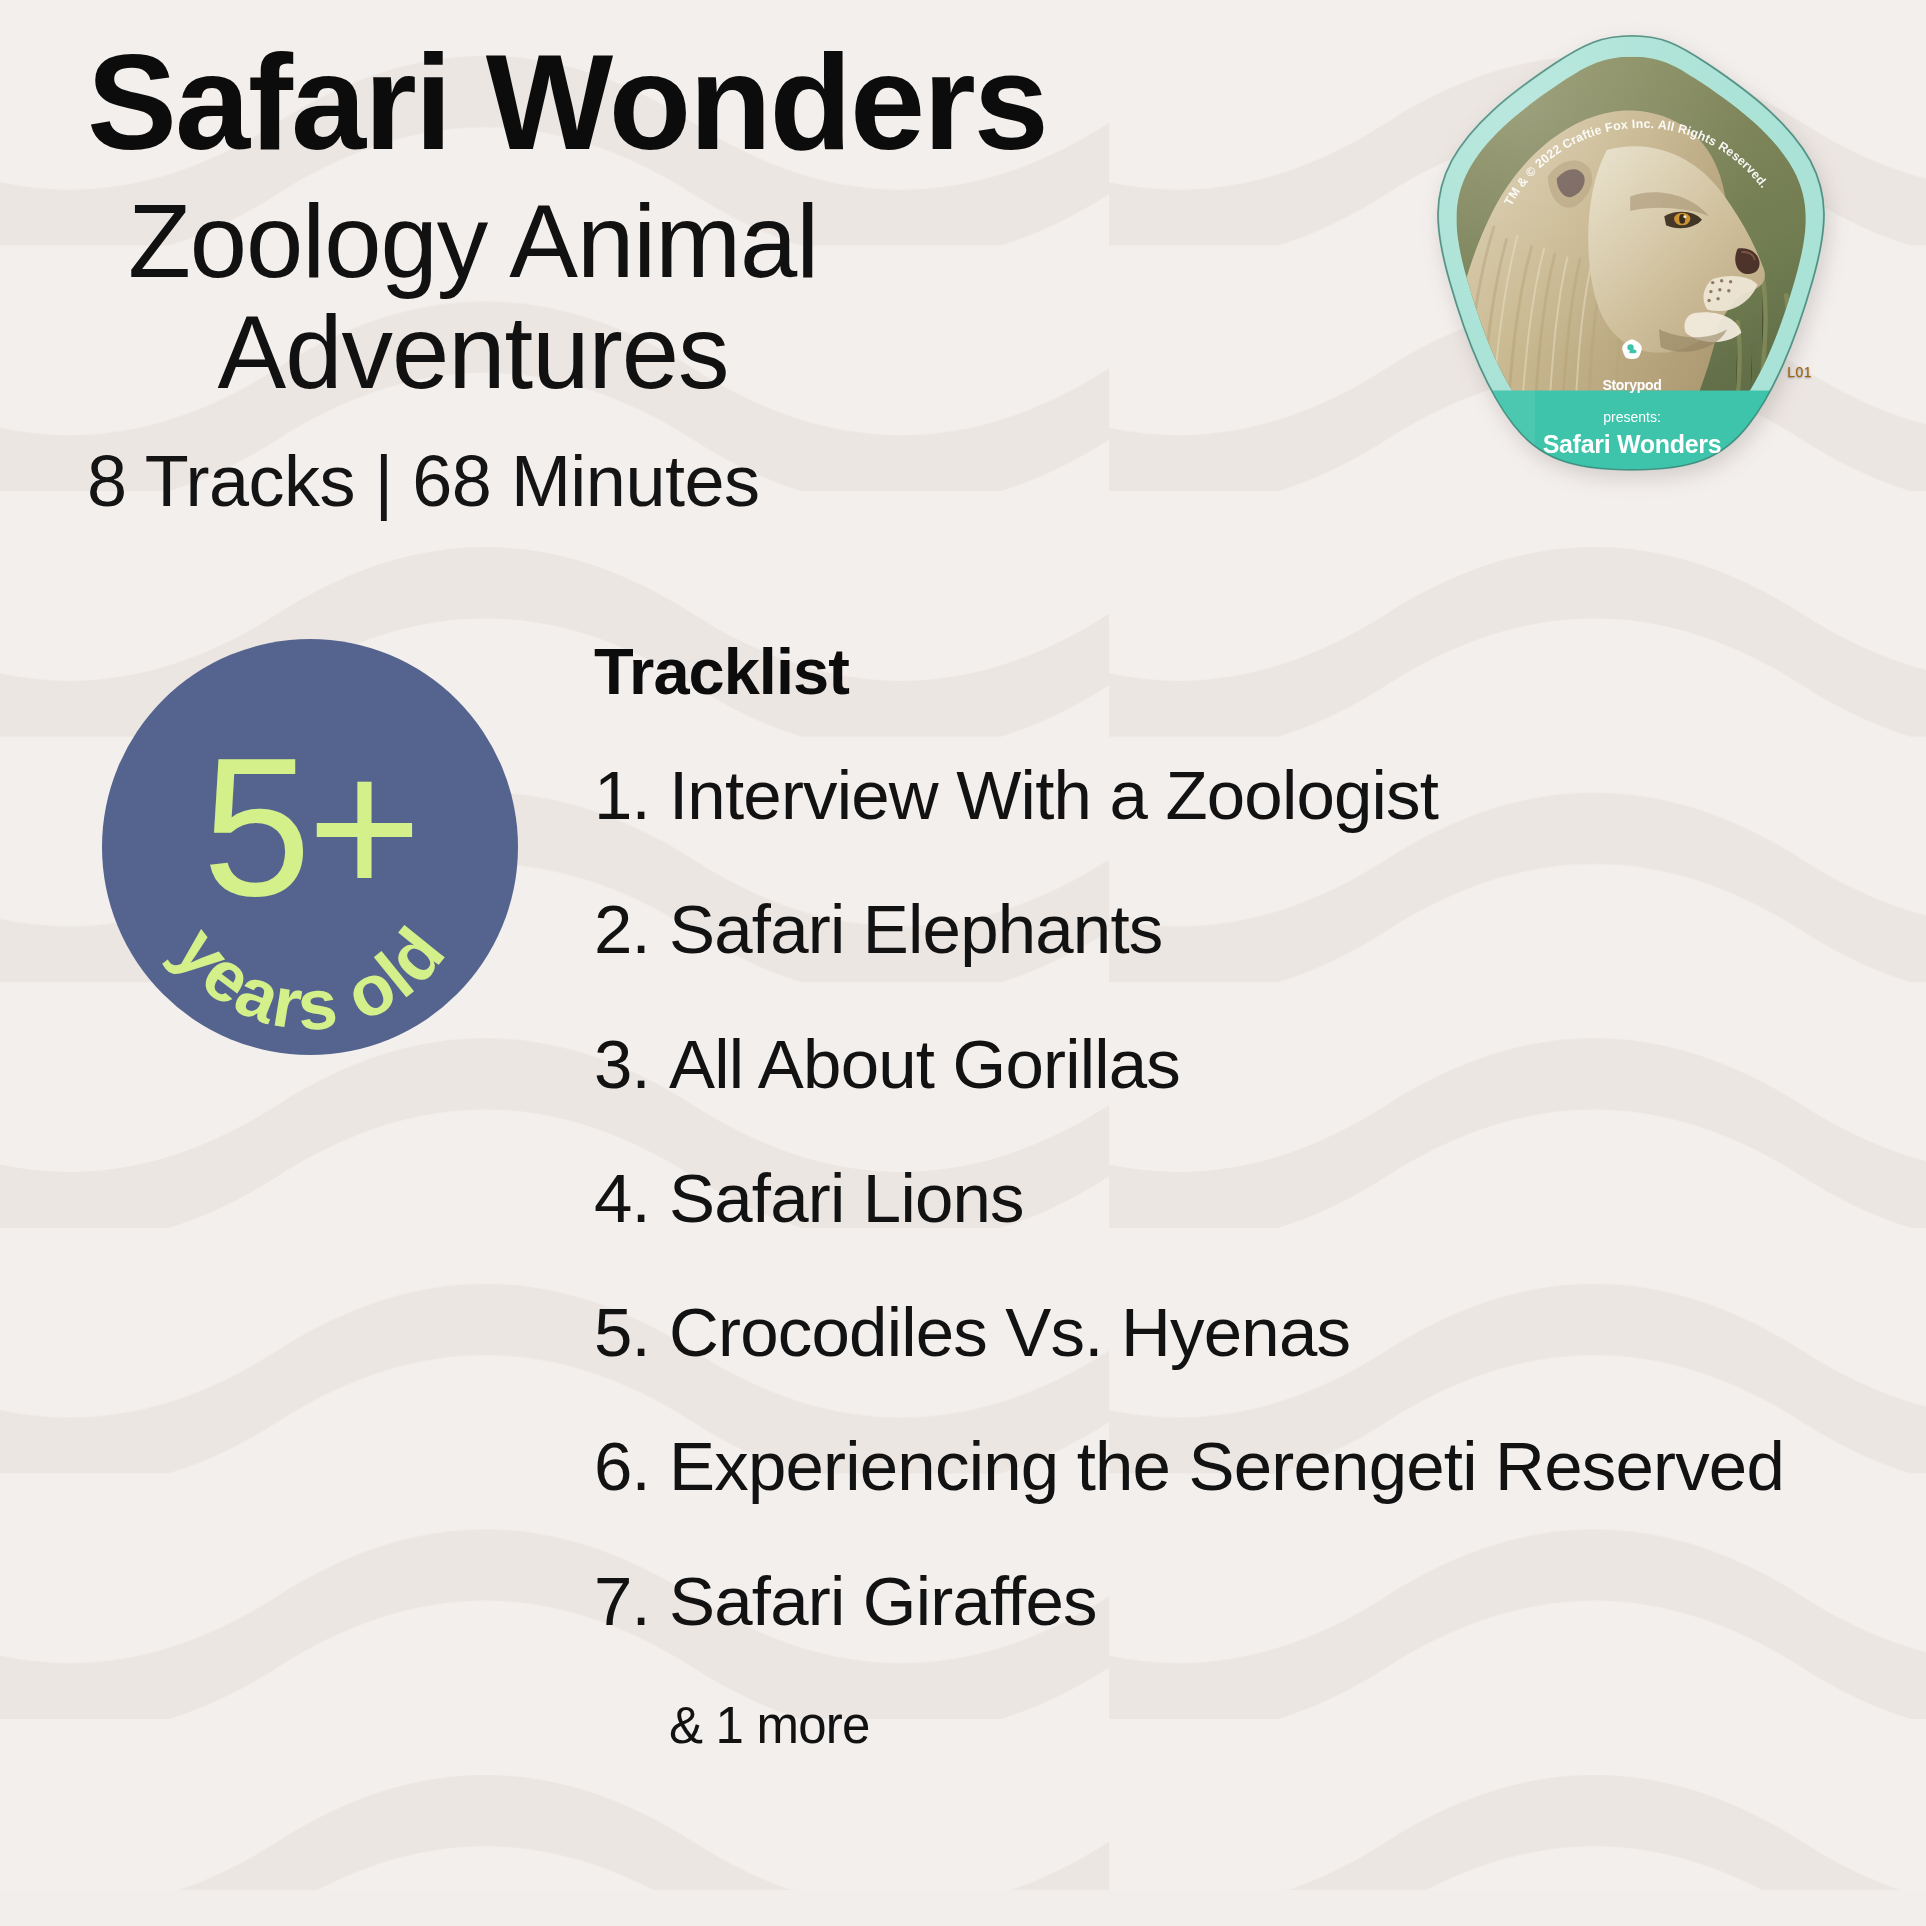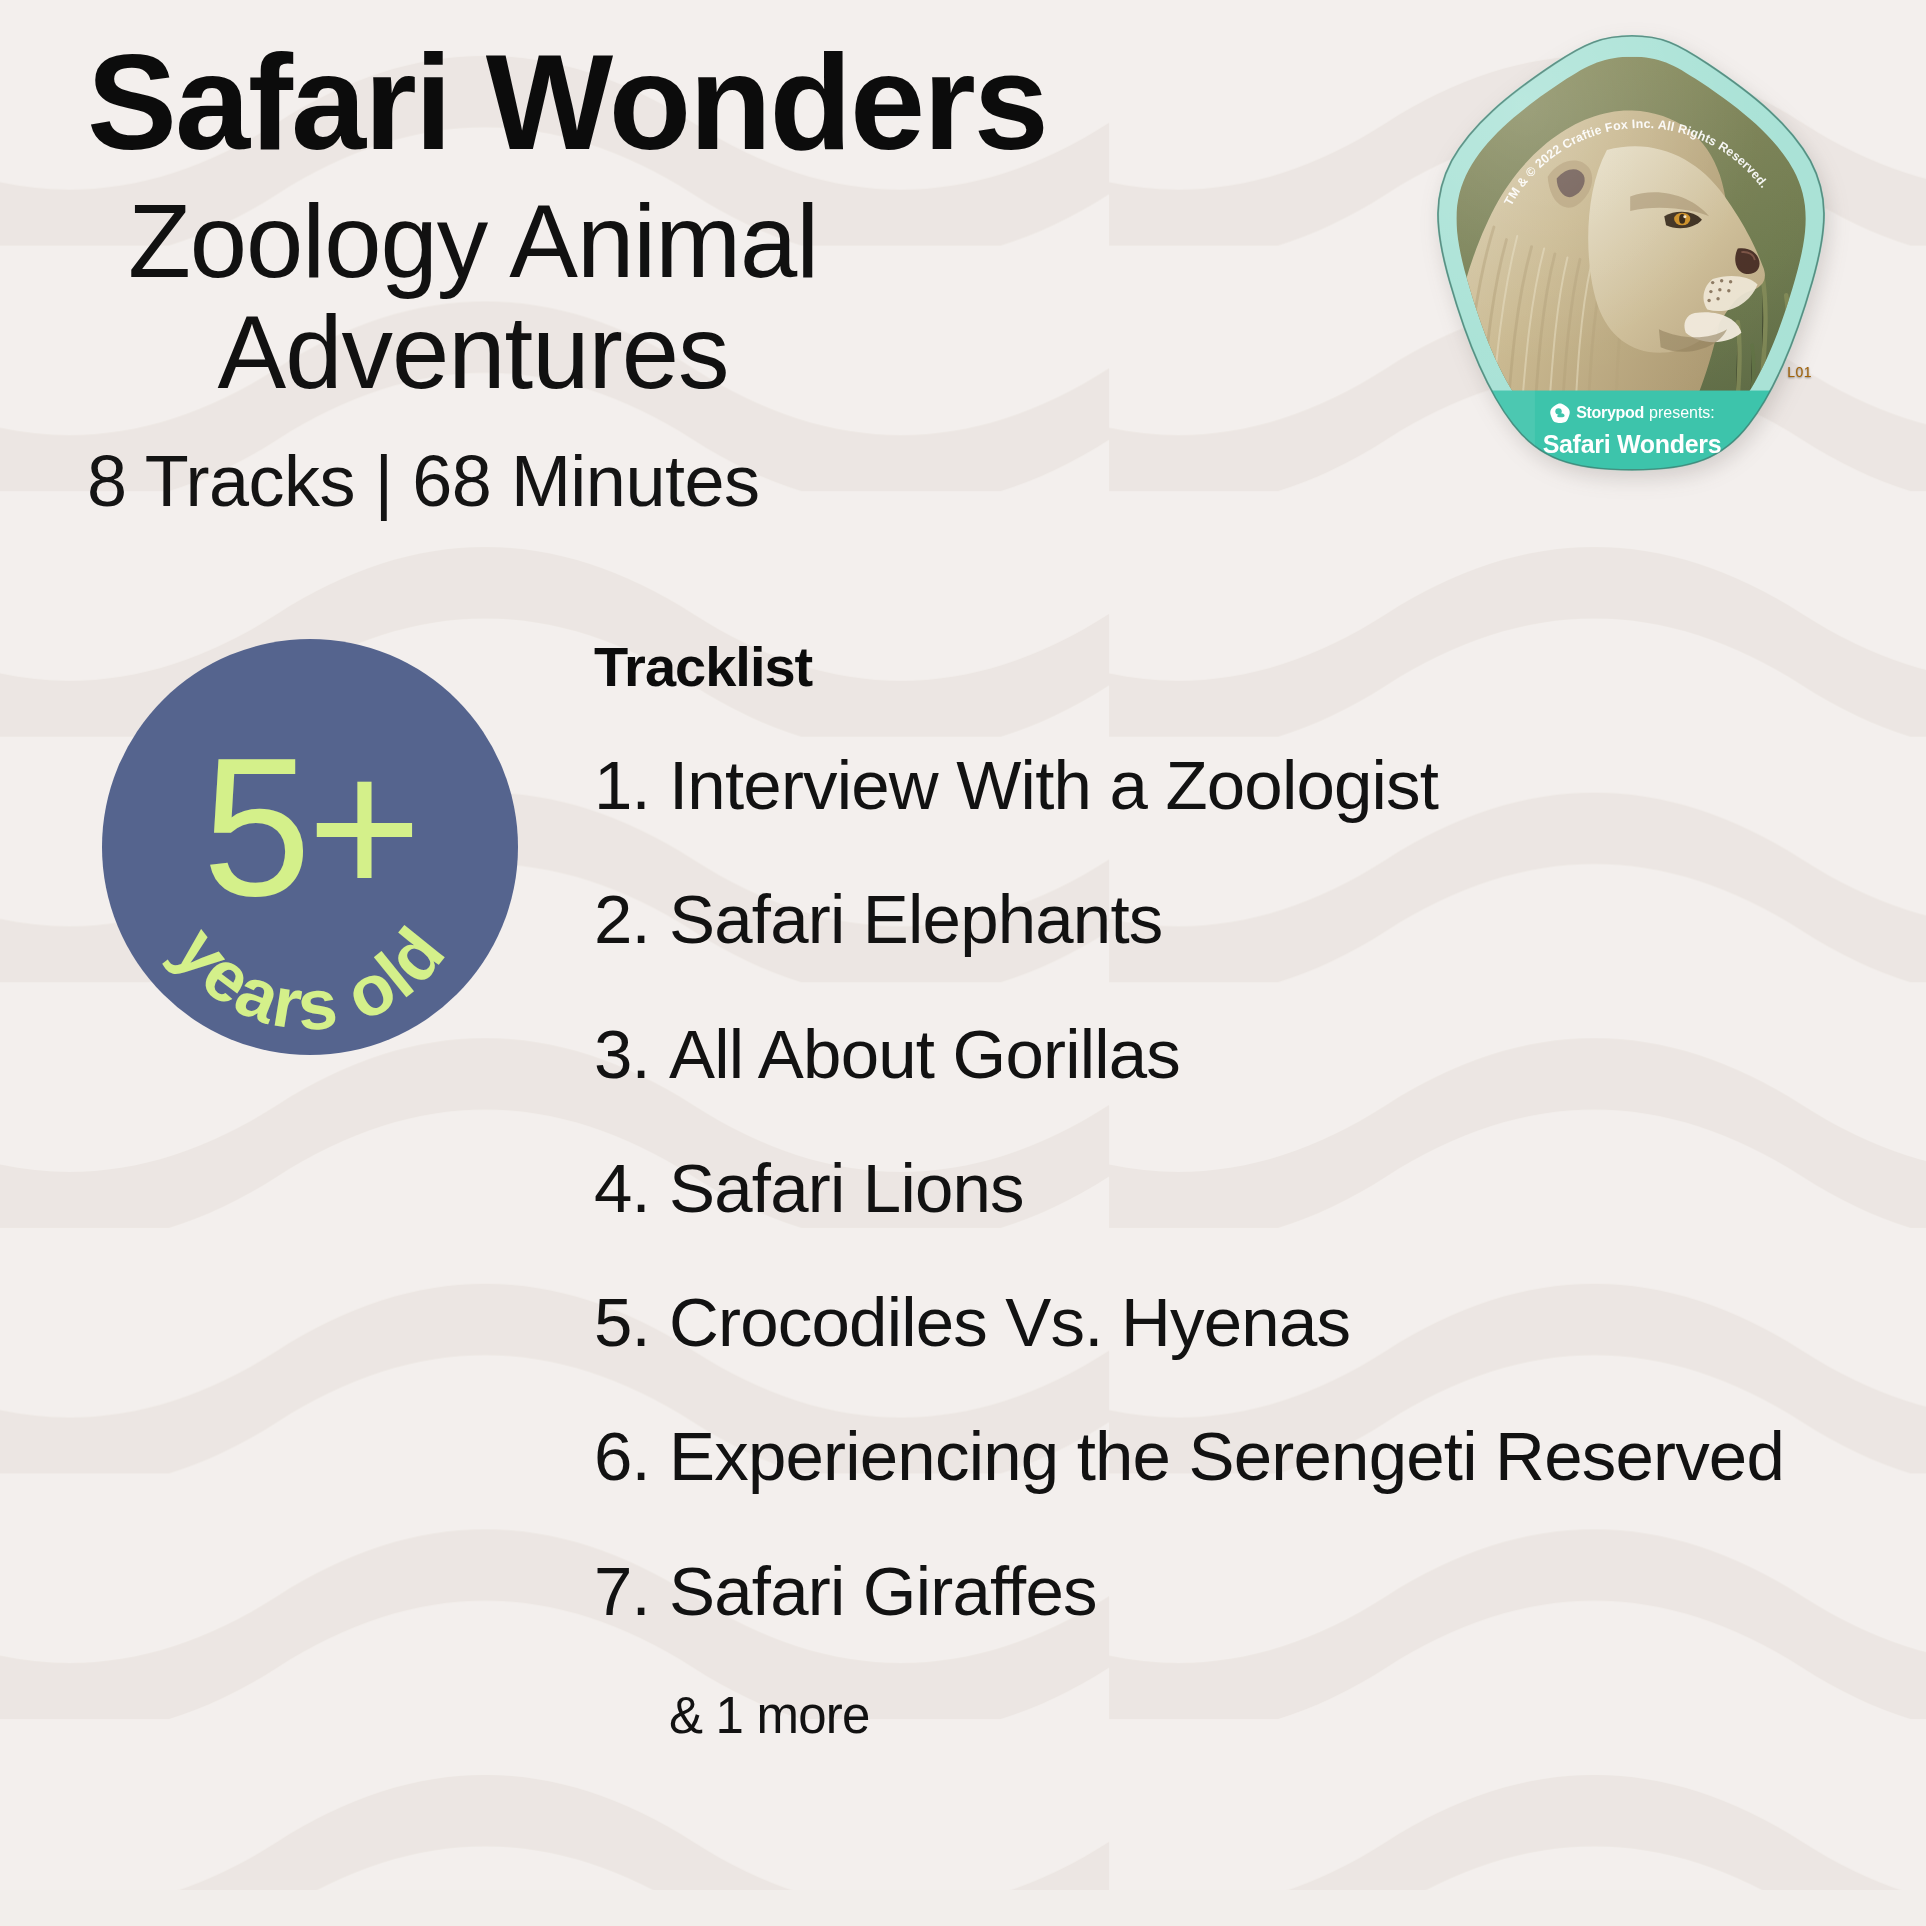--- a/index.html
+++ b/index.html
@@ -111,21 +111,21 @@
 
   
   #tracklist {
     position: absolute;
     left: 594px;
     top: 634px;
     width: 1287px;
     z-index: 3;
   }
   #tracklist-heading {
-    font-size: 56px;
+    font-size: 65px;
     font-weight: 700;
     color: #0C0C0C;
     margin: 0 0 48px 0;
     letter-spacing: -1px;
   }
   #track-items {
     list-style: none;
     margin: 0;
     padding: 0;
   }
@@ -186,24 +186,25 @@
     right: 0;
     bottom: 28px;
     text-align: center;
     z-index: 6;
     color: #ffffff;
   }
   #card-presents-row {
     display: flex;
     align-items: center;
     justify-content: center;
-    gap: 5px;
-    font-size: 16px;
+    gap: 18px;
+    font-size: 14px;
     font-weight: 400;
     line-height: 1;
+    flex-direction: column;
   }
   #card-brand {
     font-weight: 700;
     letter-spacing: -0.3px;
   }
   #storypod-mark {
     display: inline-block;
     width: 22px;
     height: 22px;
     position: relative;

